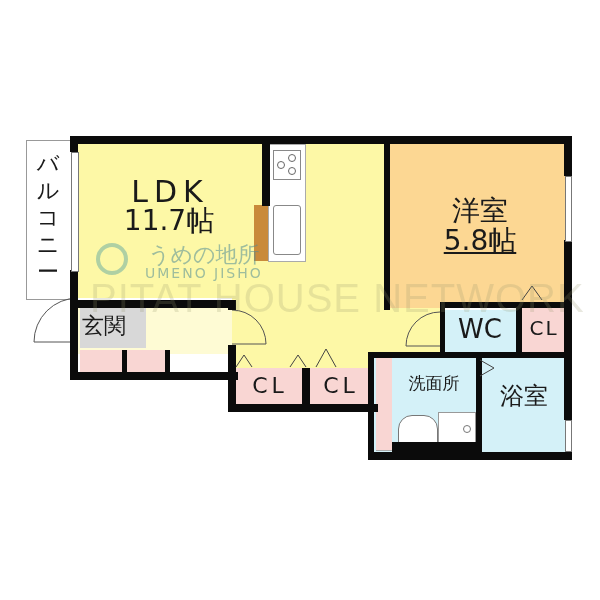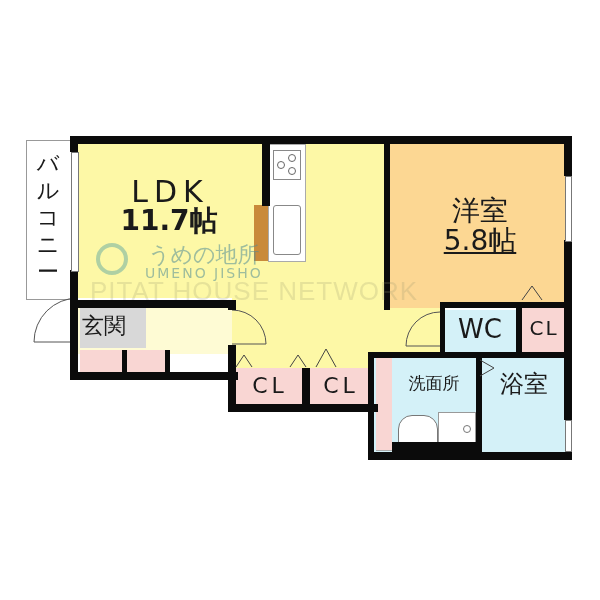--- a/index.html
+++ b/index.html
@@ -2,21 +2,21 @@
 <html><head>
   <meta charset="utf-8">
   <style>
     html, body { margin: 0; padding: 0; background: #ffffff; }
     body { width: 600px; height: 600px; position: relative; overflow: hidden;
            font-family: "DejaVu Sans", sans-serif; }
     .abs { position: absolute; }
     .wall { position: absolute; background: #0b0b0b; }
     .label { position: absolute; color: #1a1a1a; text-align: center; line-height: 1.05; white-space: pre; }
     .wm { position: absolute; font-family: "Liberation Sans", sans-serif; color: rgba(150,150,110,0.22);
-          font-size: 26px; letter-spacing: 1px; white-space: nowrap; }
+          font-size: 40px; letter-spacing: 1px; white-space: nowrap; }
   </style>
 </head>
 <body>
 
 <div class="abs" style="left:26px;top:140px;width:44px;height:158px;background:#fff;border:1px solid #999;border-right:none;"></div>
 <div class="label" style="left:30px;top:150px;width:36px;font-size:22px;line-height:27px;">バ
 ル
 コ
 ニ
 ー</div>
@@ -96,27 +96,27 @@
   <path d="M288 -40 L296 -52 L304 -40" fill="none" stroke="#444" stroke-width="1"></path>
 </svg>
 <svg class="abs" style="left:520px;top:284px;" width="24" height="18">
   <path d="M2 16 L12 2 L22 16" fill="none" stroke="#444" stroke-width="1"></path>
 </svg>
 <svg class="abs" style="left:478px;top:358px;" width="20" height="22">
   <path d="M2 2 L16 10 L2 18" fill="none" stroke="#444" stroke-width="1"></path>
 </svg>
 
 <div class="label" style="left:110px;top:176px;width:120px;font-size:30px;letter-spacing:6px;">LDK</div>
-<div class="label" style="left:104px;top:206px;width:130px;font-size:28px;font-weight:bold;">11.7帖</div>
+<div class="label" style="left:104px;top:206px;width:130px;font-size:28px;">11.7帖</div>
 <div class="label" style="left:420px;top:196px;width:120px;font-size:28px;">洋室</div>
 <div class="label" style="left:420px;top:226px;width:120px;font-size:28px;text-decoration:underline;">5.8帖</div>
 <div class="label" style="left:72px;top:314px;width:64px;font-size:22px;">玄関</div>
 <div class="label" style="left:444px;top:316px;width:72px;font-size:26px;">WC</div>
 <div class="label" style="left:522px;top:318px;width:44px;font-size:20px;letter-spacing:2px;">CL</div>
 <div class="label" style="left:236px;top:374px;width:68px;font-size:22px;letter-spacing:4px;">CL</div>
 <div class="label" style="left:310px;top:374px;width:62px;font-size:22px;letter-spacing:4px;">CL</div>
 <div class="label" style="left:394px;top:375px;width:80px;font-size:17px;">洗面所</div>
-<div class="label" style="left:484px;top:372px;width:80px;font-size:24px;">浴室</div>
+<div class="label" style="left:484px;top:384px;width:80px;font-size:24px;">浴室</div>
 
 <div class="abs" style="left:96px;top:243px;width:24px;height:24px;border-radius:50%;border:4px solid rgba(80,160,160,0.45);"></div>
 <div class="abs" style="left:148px;top:240px;font-size:22px;color:rgba(80,140,150,0.55);">うめの地所</div>
 <div class="abs" style="left:145px;top:265px;font-size:14px;letter-spacing:2px;color:rgba(80,140,150,0.55);">UMENO JISHO</div>
 <div class="wm" style="left:90px;top:276px;">PITAT HOUSE NETWORK</div>
 
 </body></html>

